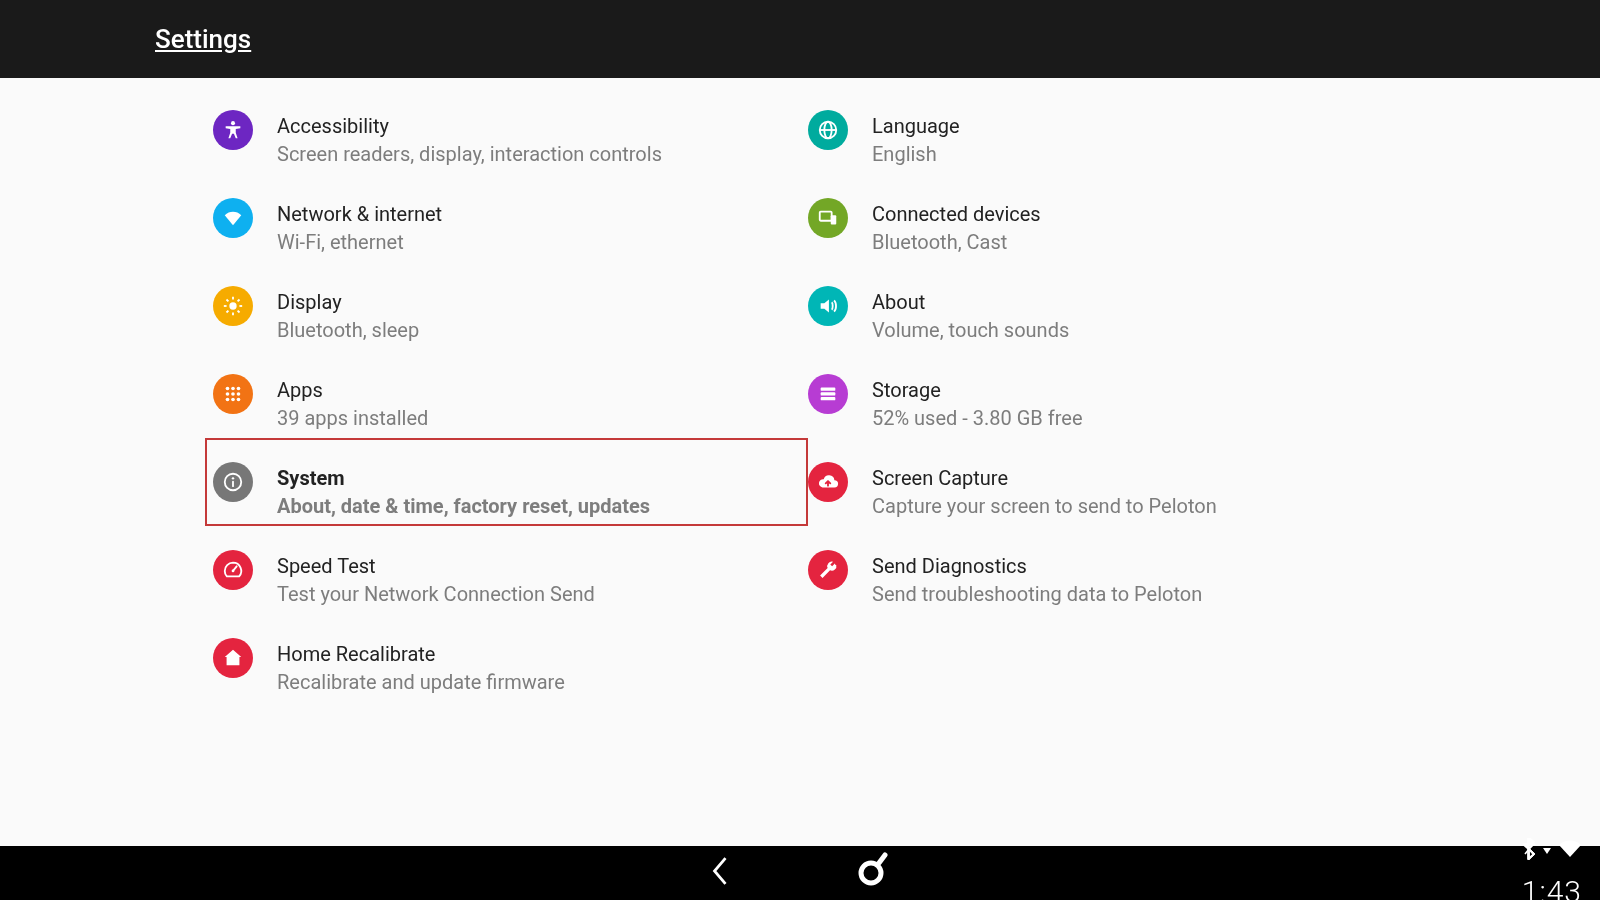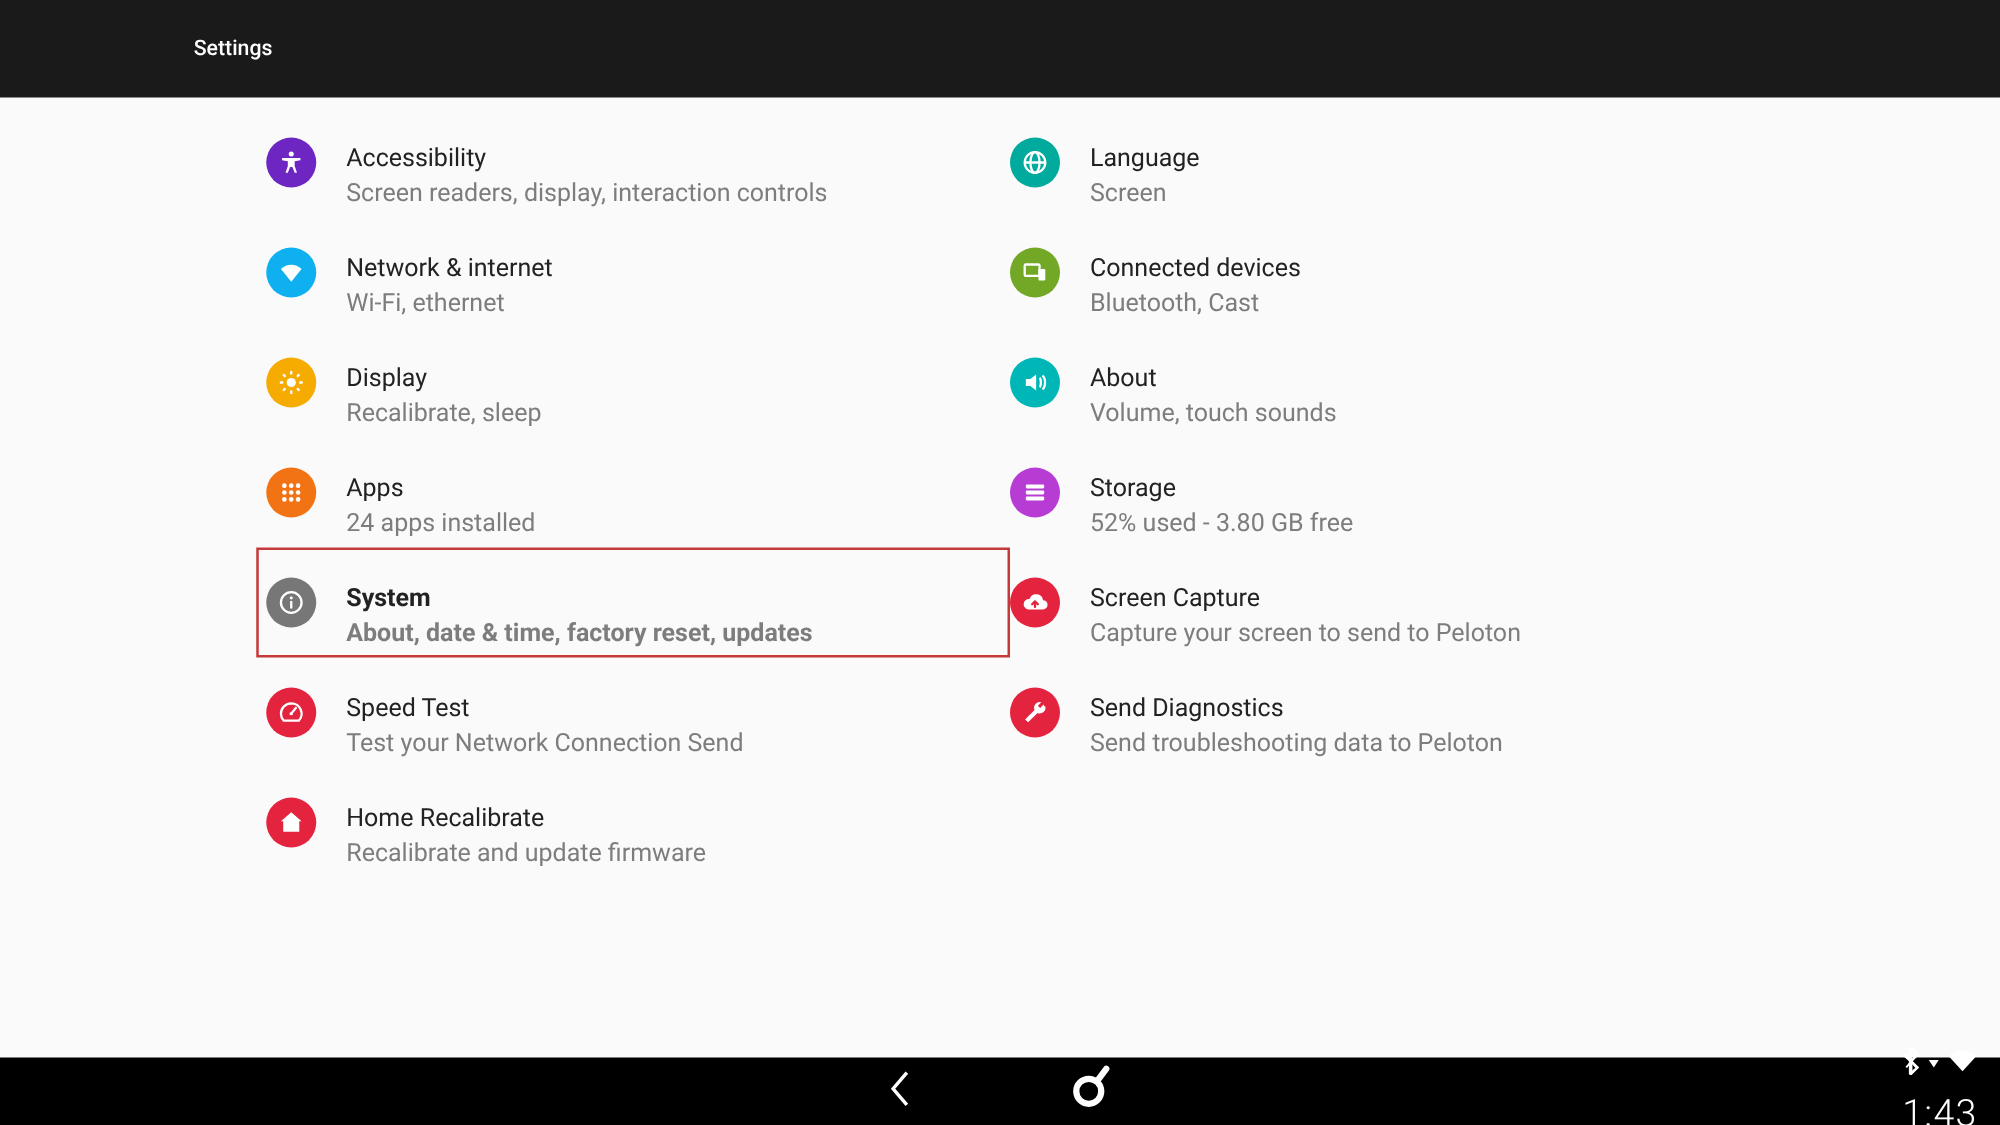--- a/index.html
+++ b/index.html
@@ -14,22 +14,23 @@
     }
     .top-bar {
       background: #1a1a1a;
       color: #fff;
       height: 78px;
       display: flex;
       align-items: center;
       padding-left: 155px;
     }
     .top-title {
-      font-size: 17px;
+      font-size: 26px;
       font-weight: 500;
+      text-decoration: underline;
     }
     .content {
       flex: 1;
       display: flex;
       padding-top: 8px;
       padding-left: 213px;
     }
     .col {
       width: 595px;
     }
@@ -134,32 +135,32 @@
         </div>
       </div>
       <div class="row">
         <div class="icon-circle bg-amber">
           <svg viewBox="0 0 24 24">
             <use href="#brightness-icon"></use>
           </svg>
         </div>
         <div class="text-stack">
           <div class="row-title">Display</div>
-          <div class="row-sub">Recalibrate, sleep</div>
+          <div class="row-sub">Bluetooth, sleep</div>
         </div>
       </div>
       <div class="row">
         <div class="icon-circle bg-orange">
           <svg viewBox="0 0 24 24">
             <use href="#apps-grid-icon"></use>
           </svg>
         </div>
         <div class="text-stack">
           <div class="row-title">Apps</div>
-          <div class="row-sub">24 apps installed</div>
+          <div class="row-sub">39 apps installed</div>
         </div>
       </div>
       <div class="row highlighted">
         <div class="icon-circle bg-gray">
           <svg viewBox="0 0 24 24">
             <use href="#info-icon"></use>
           </svg>
         </div>
         <div class="text-stack">
           <div class="row-title">System</div>
@@ -191,21 +192,21 @@
     </div>
   <div class="col" id="col-right">
       <div class="row">
         <div class="icon-circle bg-teal">
           <svg viewBox="0 0 24 24">
             <use href="#globe-icon"></use>
           </svg>
         </div>
         <div class="text-stack">
           <div class="row-title">Language</div>
-          <div class="row-sub">Screen</div>
+          <div class="row-sub">English</div>
         </div>
       </div>
       <div class="row">
         <div class="icon-circle bg-olive">
           <svg viewBox="0 0 24 24">
             <use href="#devices-icon"></use>
           </svg>
         </div>
         <div class="text-stack">
           <div class="row-title">Connected devices</div>

